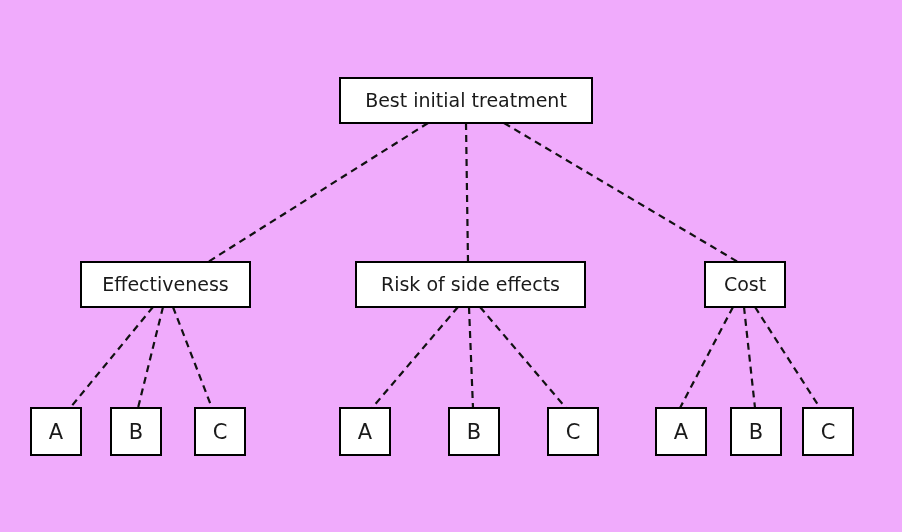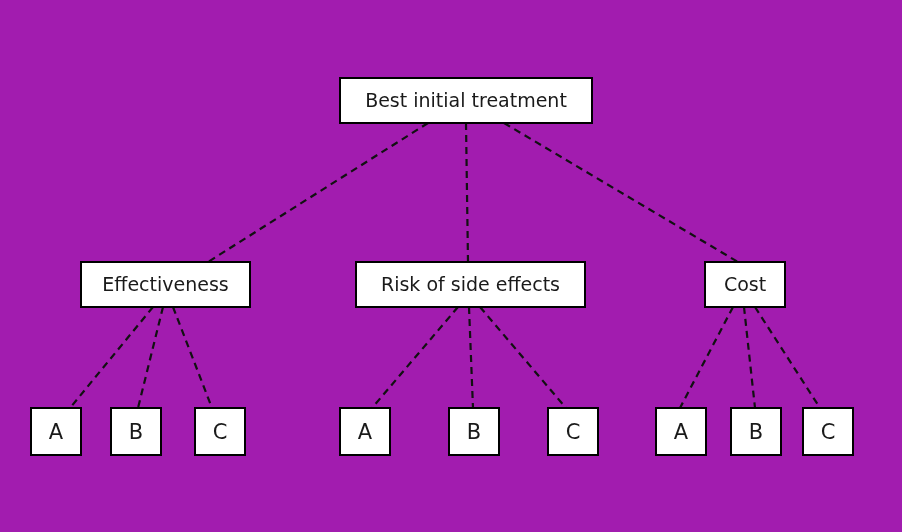--- a/index.html
+++ b/index.html
@@ -11,21 +11,21 @@
     width: 902px;
     height: 532px;
     background: #fffbeb;
     font-family: "DejaVu Sans", sans-serif;
     overflow: hidden;
   }
   #diagram-root {
     position: relative;
     width: 902px;
     height: 532px;
-    background: #a21caf;
+    background: #f0abfc;
   }
   svg#tree-svg {
     display: block;
     width: 902px;
     height: 532px;
   }
   .node-box {
     fill: #ffffff;
     stroke: #000000;
     stroke-width: 2;

